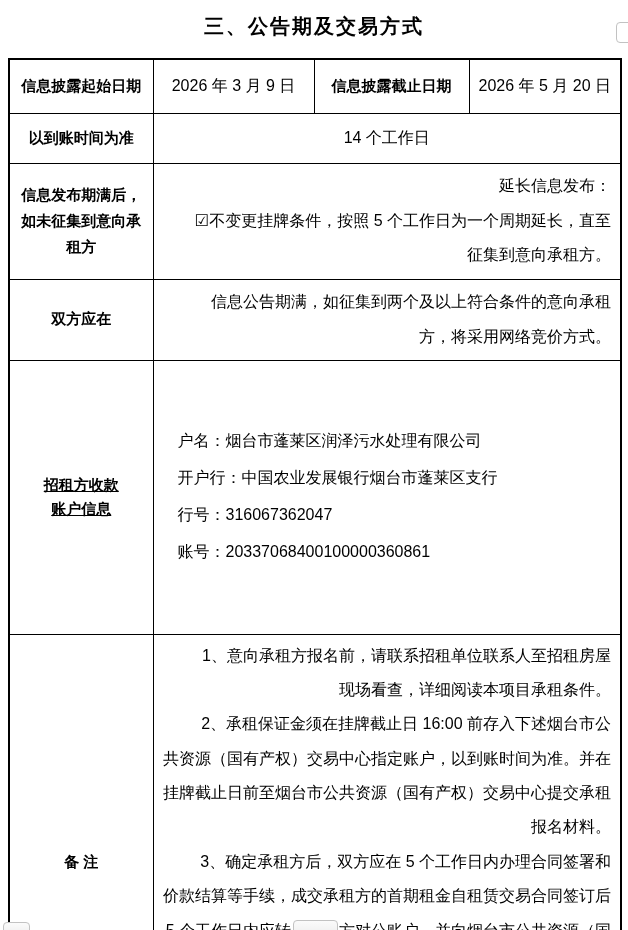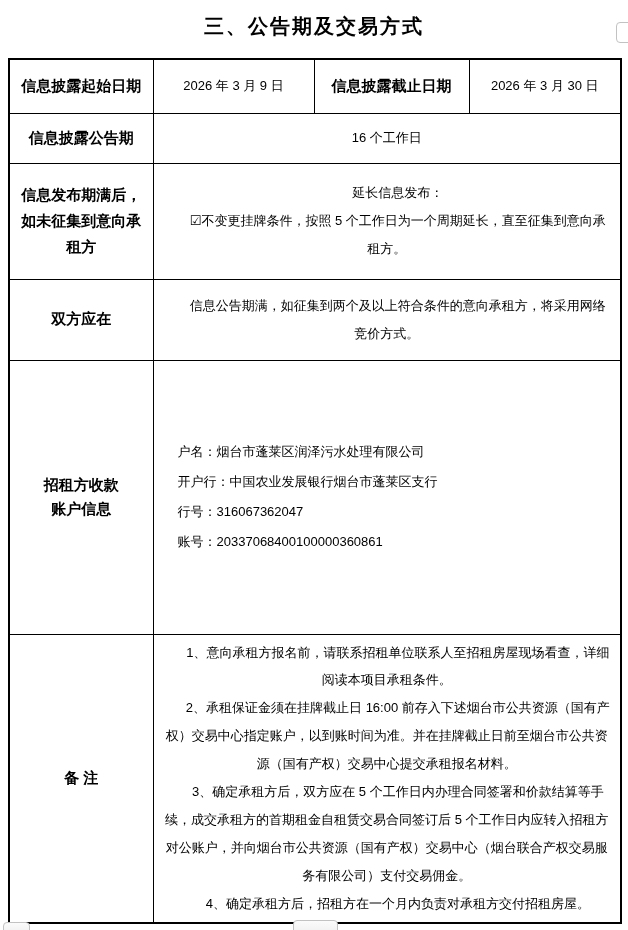--- a/index.html
+++ b/index.html
@@ -14,35 +14,35 @@
   }
   table.doc-table{
     position:absolute;left:8px;top:58px;width:612px;
     border-collapse:collapse;table-layout:fixed;
     border:2px solid #000;
   }
   .doc-table th,.doc-table td{
     border:1px solid #000;
     padding:0;
     vertical-align:middle;
-    font-size:13px;
+    font-size:16px;
     overflow:hidden;
   }
   .doc-table th{
     font-weight:bold;font-size:15px;text-align:center;line-height:1.75;
     padding:0 10px;
   }
   tr.r1{height:54px;} tr.r2{height:50px;} tr.r3{height:116px;}
   tr.r4{height:81px;} tr.r5{height:274px;} tr.r6{height:285px;}
   td.center-val{text-align:center;}
-  td.content{padding:4px 9px;line-height:2.15;text-align:center;}
+  td.content{padding:4px 9px;line-height:2.15;text-align:right;}
   td.content p{margin:0;text-indent:1.7em;}
   td.account-cell{padding:4px 9px 4px 24px;line-height:2.3;}
   td.account-cell p{margin:0;text-indent:0;}
-  .label-line{display:block;line-height:1.6;}
+  .label-line{display:block;line-height:1.6;text-decoration:underline;}
   .check{font-family:"DejaVu Sans",sans-serif;}
   
   .edge-frag{
     position:absolute;background:linear-gradient(#fbfbfb,#eeeeee);
     border:1px solid #c2c2c2;border-radius:4px;box-sizing:border-box;
   }
   .frag-top-right{left:616px;top:22px;width:20px;height:21px;background:#ffffff;border-radius:4px;}
   .frag-bottom-left{left:3px;top:922px;width:27px;height:14px;}
   .frag-bottom-center{left:293px;top:920px;width:45px;height:16px;}
 </style>
@@ -56,25 +56,25 @@
     <col style="width:144px">
       <col style="width:161px">
       <col style="width:155px">
       <col style="width:152px">
   </colgroup>
   <tbody>
       <tr class="r1">
     <th>信息披露起始日期</th>
     <td class="center-val">2026 年 3 月 9 日</td>
     <th>信息披露截止日期</th>
-    <td class="center-val">2026 年 3 月 30 日</td>
+    <td class="center-val">2026 年 5 月 20 日</td>
   </tr>
   <tr class="r2">
-    <th>信息披露公告期</th>
-    <td class="center-val" colspan="3">16 个工作日</td>
+    <th>以到账时间为准</th>
+    <td class="center-val" colspan="3">14 个工作日</td>
   </tr>
   <tr class="r3">
     <th>信息发布期满后，如未征集到意向承租方</th>
     <td class="content" colspan="3">
       <p>延长信息发布：</p>
       <p><span class="check">☑</span><span>不变更挂牌条件，按照 5 个工作日为一个周期延长，直至征集到意向承租方。</span></p>
     </td>
   </tr>
   <tr class="r4">
     <th>双方应在</th>

